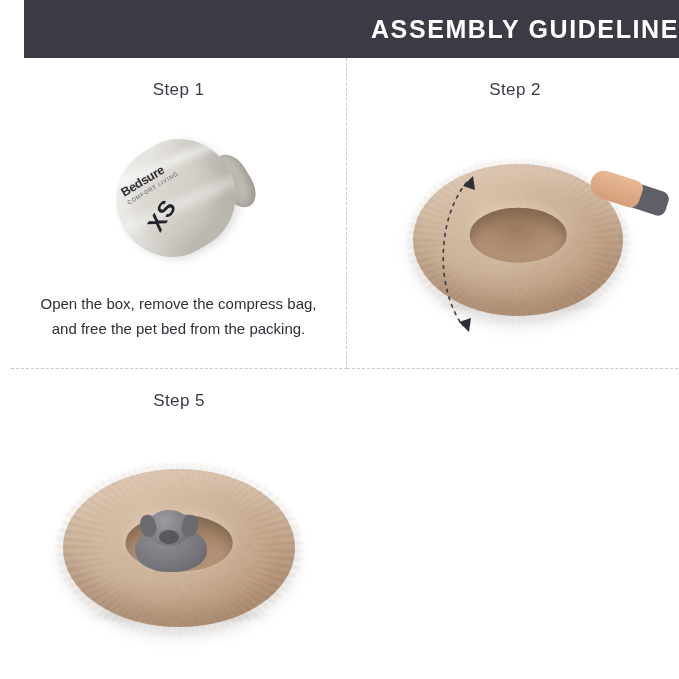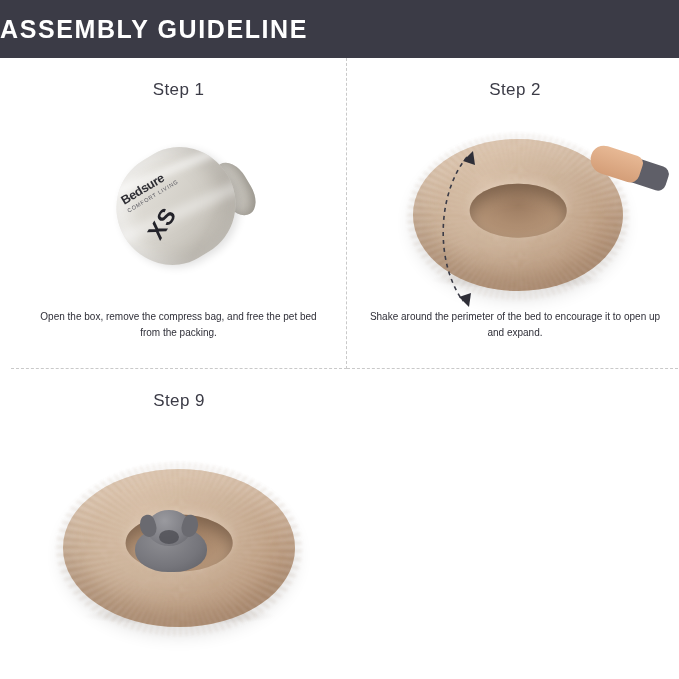--- a/index.html
+++ b/index.html
@@ -21,21 +21,22 @@
     box-sizing: border-box;
     background: #ffffff;
   }
 
   
   .header {
     height: 58px;
     background: #3b3b46;
     display: flex;
     align-items: center;
-    justify-content: flex-start;
+    justify-content: flex-end;
+    margin-left: 24px;
   }
   .header-title {
     color: #ffffff;
     font-size: 25px;
     letter-spacing: 1.6px;
     font-weight: bold;
     text-align: center;
   }
 
   
@@ -72,21 +73,21 @@
   .art {
     flex: 1 1 auto;
     width: 100%;
     position: relative;
     display: flex;
     align-items: center;
     justify-content: center;
   }
 
   .caption {
-    font-size: 10px;
+    font-size: 15px;
     line-height: 1.65;
     color: #2f2f38;
     text-align: center;
     max-width: 300px;
     padding-bottom: 16px;
   }
 
   
   .bag-wrap {
     position: relative;
@@ -367,26 +368,25 @@
 
           <div class="arrow-wrap">
             <svg width="74" height="170" viewBox="0 0 74 170" fill="none" xmlns="http://www.w3.org/2000/svg">
               <path d="M40 12 C 10 48, 8 118, 36 156" stroke="#3b3b46" stroke-width="1.6" stroke-dasharray="4 4" fill="none"></path>
               <path d="M46 6 L36 16 L48 20 Z" fill="#2f2f38"></path>
               <path d="M42 162 L32 152 L44 148 Z" fill="#2f2f38"></path>
             </svg>
           </div>
         </div>
       </div>
-      <div class="caption">Shake around the perimeter of the bed to encourage it to open up and expand.</div>
     </div>
 
 
     <div class="cell c4">
-      <div class="step-title">Step 9</div>
+      <div class="step-title">Step 5</div>
       <div class="art">
         <div class="bed bed4">
           <div class="bed-shadow"></div>
           <div class="bed-outer"></div>
           <div class="bed-fur"></div>
           <div class="bed-inner"></div>
           <div class="dog">
             <div class="dog-body"></div>
             <div class="dog-head"></div>
             <div class="dog-ear-l"></div>

